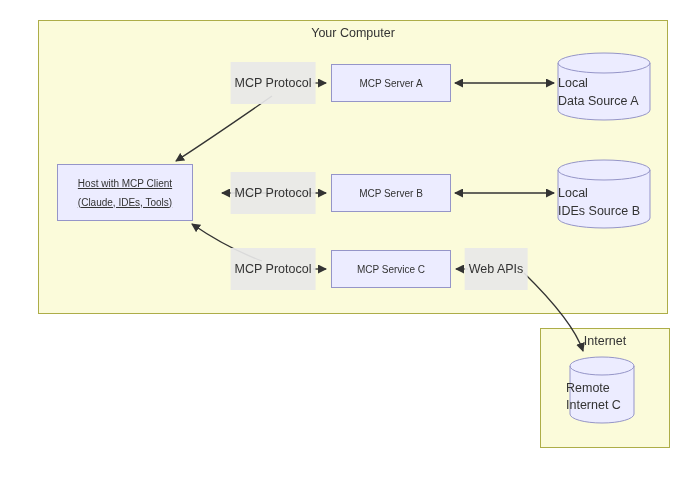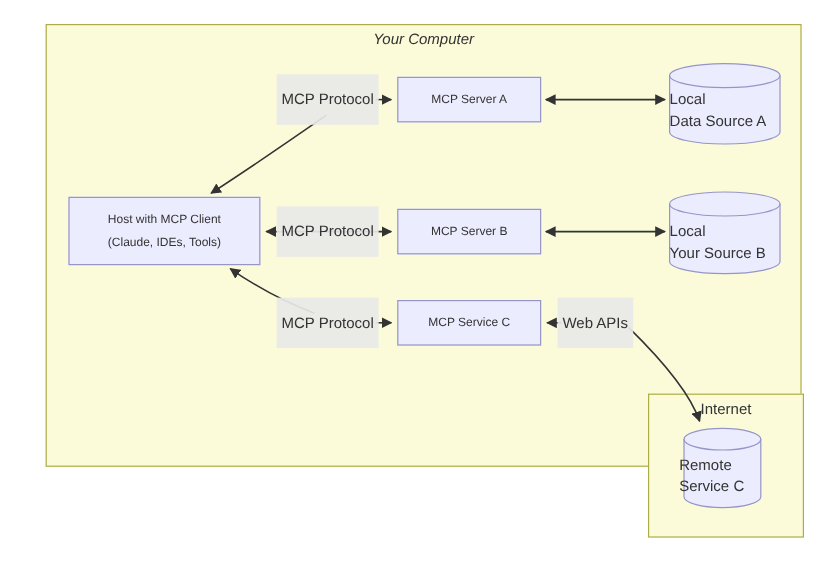--- a/index.html
+++ b/index.html
@@ -6,27 +6,27 @@
     --cluster-fill:#fbfbda; --cluster-border:#adad48;
     --node-fill:#ececff; --node-border:#9595c8;
     --edge-label-bg:rgba(232,232,232,0.92);
     --text:#333333; --arrow:#333333;
   }
   html,body{margin:0;padding:0;background:#ffffff;}
   .stage{position:relative;width:700px;height:485px;background:#ffffff;overflow:hidden;
          font-family:"Liberation Sans",sans-serif;color:var(--text);}
   .cluster{position:absolute;background:var(--cluster-fill);border:1px solid var(--cluster-border);box-sizing:border-box;}
   .cluster-title{position:absolute;left:0;right:0;top:5px;text-align:center;font-size:12.5px;color:var(--text);}
-  #cluster-your-computer{left:38px;top:20px;width:630px;height:369px;font-style:italic;}
+  #cluster-your-computer{left:38px;top:20px;width:630px;height:294px;}
   #cluster-internet{left:540px;top:328px;width:130px;height:120px;}
   .edges{position:absolute;left:0;top:0;z-index:2;}
   .node{position:absolute;z-index:3;background:var(--node-fill);border:1px solid var(--node-border);
         box-sizing:border-box;display:flex;flex-direction:column;align-items:center;justify-content:center;
         font-size:10px;line-height:19px;text-align:center;}
-  #node-host{left:57px;top:164px;width:160px;height:57px;}
+  #node-host{left:57px;top:164px;width:136px;height:57px;text-decoration:underline;}
   #node-server-a{left:331px;top:64px;width:120px;height:38px;}
   #node-server-b{left:331px;top:174px;width:120px;height:38px;}
   #node-server-c{left:331px;top:250px;width:120px;height:38px;}
   .cyl-text{position:absolute;z-index:3;text-align:left;font-size:12.5px;line-height:18px;}
   #text-data-a{left:558px;top:74px;width:92px;}
   #text-data-b{left:558px;top:184px;width:92px;}
   #text-remote-c{left:566px;top:380px;width:72px;line-height:17px;}
   .edge-label{position:absolute;z-index:4;transform:translate(-50%,-50%);
               background:var(--edge-label-bg);padding:14px 4px;font-size:12.5px;white-space:nowrap;}
   #label-protocol-a{left:273px;top:83px;}
@@ -91,25 +91,25 @@
   <div class="node" id="node-server-c">
     <div>MCP Service C</div>
   </div>
 
   <div class="cyl-text" id="text-data-a">
     <div>Local</div>
     <div>Data Source A</div>
   </div>
   <div class="cyl-text" id="text-data-b">
     <div>Local</div>
-    <div>Your Source B</div>
+    <div>IDEs Source B</div>
   </div>
   <div class="cyl-text" id="text-remote-c">
     <div>Remote</div>
-    <div>Service C</div>
+    <div>Internet C</div>
   </div>
 
   <div class="edge-label" id="label-protocol-a">MCP Protocol</div>
   <div class="edge-label" id="label-protocol-b">MCP Protocol</div>
   <div class="edge-label" id="label-protocol-c">MCP Protocol</div>
   <div class="edge-label" id="label-web-apis">Web APIs</div>
 
 </div>
 
 </body></html>

